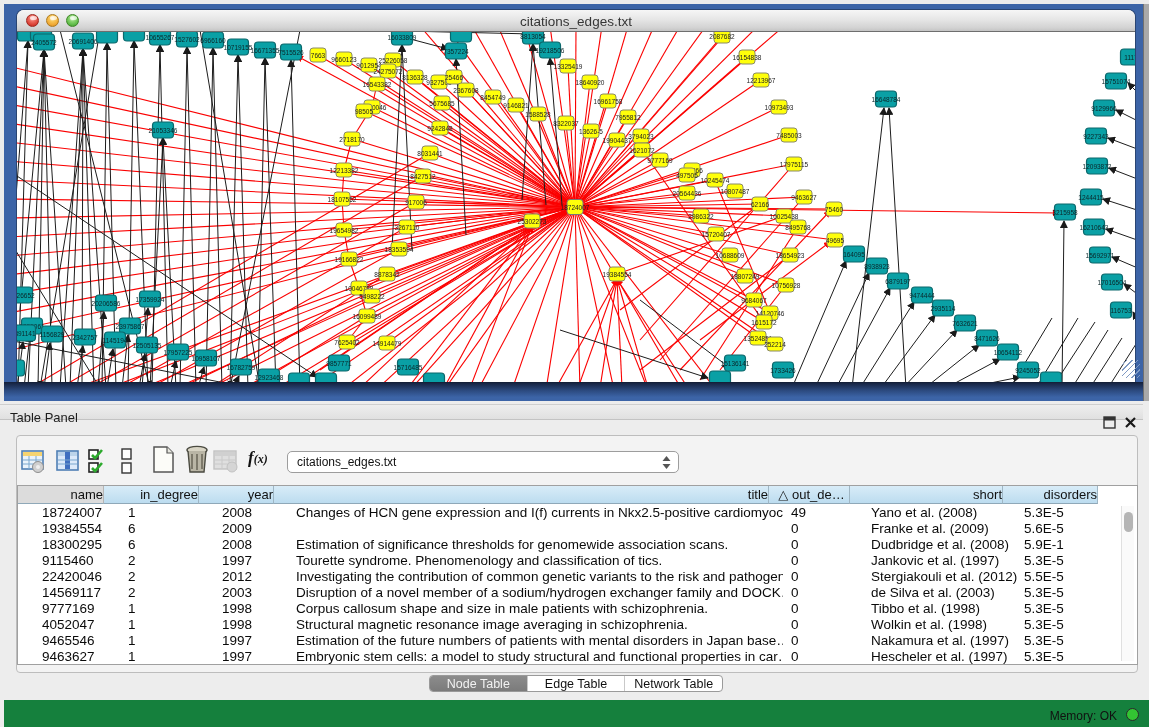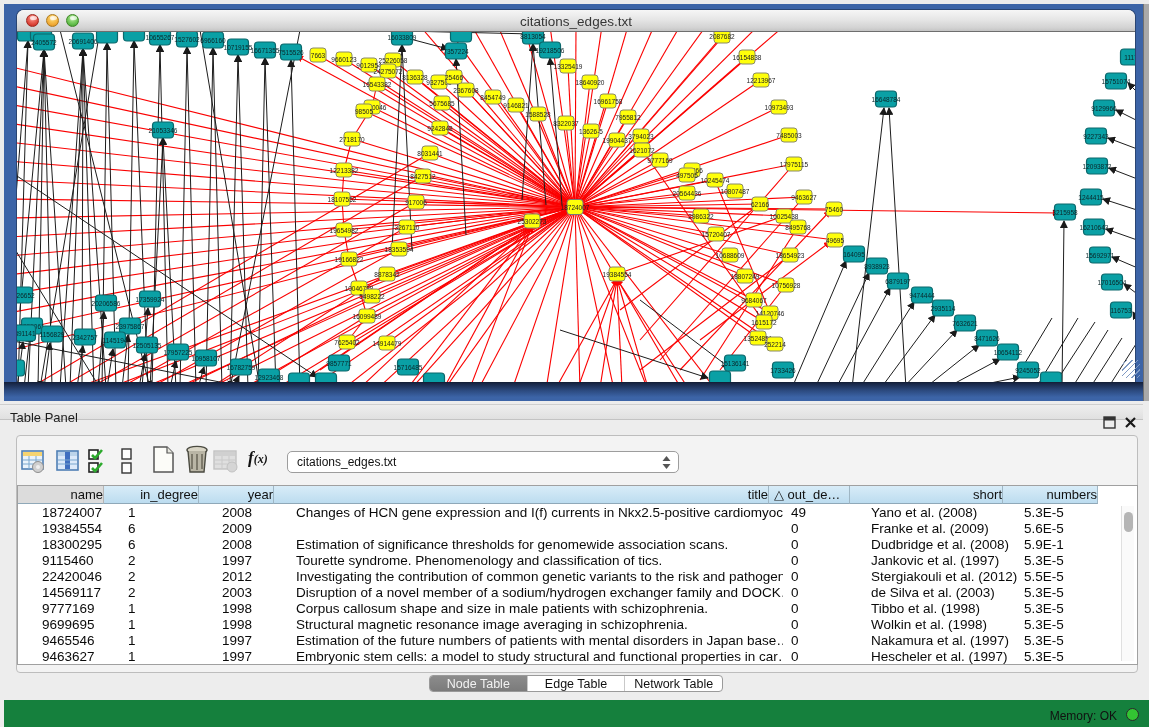--- a/index.html
+++ b/index.html
@@ -643,23 +643,23 @@
           <path d="M4.5,13 L8.5,8 L0.5,8 z" fill="#555"></path>
         </svg>
     </div>
   </div>
   <div class="tablewrap">
     <div class="thead">
       <div class="th" style="left:0;width:86px;background:#dcdcdc;border-right:1px solid #b5b5b5">name</div>
       <div class="th" style="left:86px;width:95px">in_degree</div>
       <div class="th" style="left:181px;width:75px">year</div>
       <div class="th" style="left:256px;width:495px">title</div>
-      <div class="th" style="left:751px;width:81px;text-align:left;padding-left:5px">△ out_de…</div>
+      <div class="th" style="left:751px;width:81px;text-align:center;padding-left:5px">△ out_de…</div>
       <div class="th" style="left:832px;width:153px">short</div>
-      <div class="th" style="left:985px;width:95px">numbers</div>
+      <div class="th" style="left:985px;width:95px">disorders</div>
     </div>
     <div class="tbody">
 <div class="tr">
           <div class="c0">18724007</div>
           <div class="c1">1</div>
           <div class="c2">2008</div>
           <div class="c3">Changes of HCN gene expression and I(f) currents in Nkx2.5-positive cardiomyoc…</div>
           <div class="c4">49</div>
           <div class="c5">Yano et al. (2008)</div>
           <div class="c6">5.3E-5</div>
@@ -711,21 +711,21 @@
 <div class="tr">
           <div class="c0">9777169</div>
           <div class="c1">1</div>
           <div class="c2">1998</div>
           <div class="c3">Corpus callosum shape and size in male patients with schizophrenia.</div>
           <div class="c4">0</div>
           <div class="c5">Tibbo et al. (1998)</div>
           <div class="c6">5.3E-5</div>
         </div>
 <div class="tr">
-          <div class="c0">9699695</div>
+          <div class="c0">4052047</div>
           <div class="c1">1</div>
           <div class="c2">1998</div>
           <div class="c3">Structural magnetic resonance image averaging in schizophrenia.</div>
           <div class="c4">0</div>
           <div class="c5">Wolkin et al. (1998)</div>
           <div class="c6">5.3E-5</div>
         </div>
 <div class="tr">
           <div class="c0">9465546</div>
           <div class="c1">1</div>

